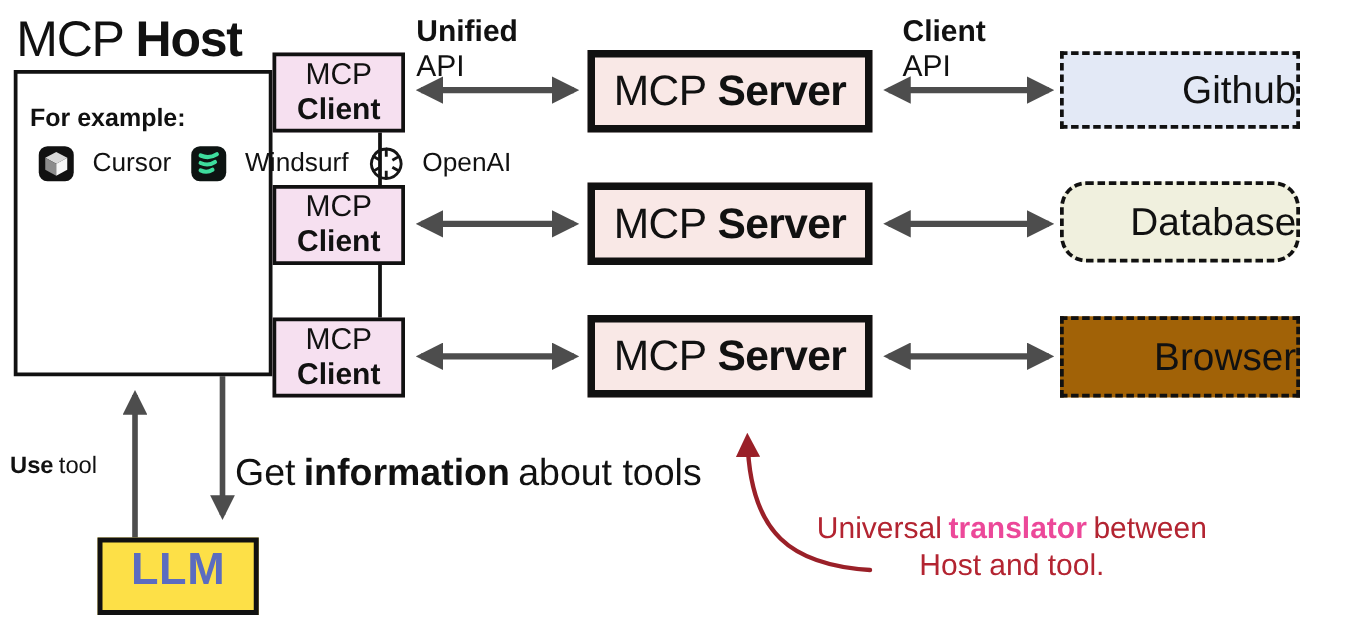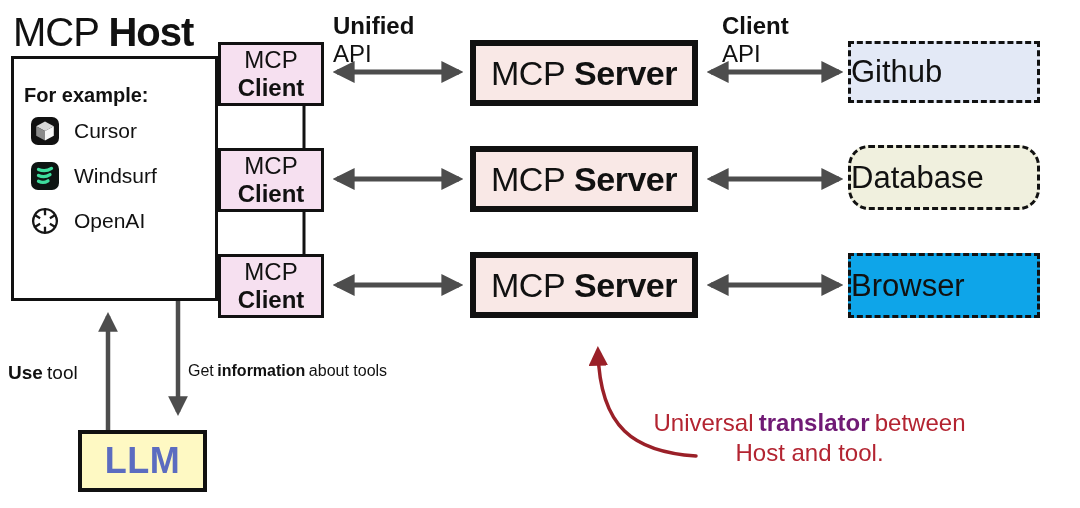--- a/index.html
+++ b/index.html
@@ -11,64 +11,64 @@
   #connector-layer { position:absolute; left:0; top:0; z-index:1; }
 
   
   .host-box { left:11px; top:56px; width:207px; height:245px;
     border:3px solid #111; background:#fff; box-sizing:border-box; z-index:2; }
   .host-title { left:13px; top:10px; font-size:40px; letter-spacing:-1px; z-index:3; }
   .reg { font-weight:400; }
   .bld { font-weight:700; }
   .gap { margin-right:0.24em; }
   .examples-heading { left:24px; top:84px; font-size:20px; font-weight:700; z-index:3; }
-  .examples { left:30px; top:116px; z-index:3; display:flex; flex-direction:column; gap:15px; }
+  .examples { left:30px; top:116px; z-index:3; display:flex; flex-direction:row; gap:15px; }
   .example-row { display:flex; align-items:center; gap:14px; height:30px; }
   .example-row .lbl { font-size:21px; }
   .icon-wrap { width:30px; height:30px; display:block; }
 
   
   .client { left:218px; width:106px; height:64px; box-sizing:border-box;
     border:3px solid #111; background:#f6e0f0; z-index:3;
     display:flex; flex-direction:column; align-items:center; justify-content:center;
     font-size:24px; line-height:28px; }
   .client-1 { top:42px; } .client-2 { top:148px; } .client-3 { top:254px; }
 
   
   .server { left:470px; width:228px; height:66px; box-sizing:border-box;
     border:6px solid #111; background:#f9e8e6; z-index:3;
     display:flex; align-items:center; justify-content:center; gap:9px;
     font-size:34px; letter-spacing:-0.5px; }
   .server-1 { top:40px; } .server-2 { top:146px; } .server-3 { top:252px; }
 
   
   .tool { left:848px; width:192px; box-sizing:border-box;
-    border:3px dashed #111; z-index:3; display:flex; align-items:center; justify-content:flex-start;
+    border:3px dashed #111; z-index:3; display:flex; align-items:center; justify-content:flex-end;
     font-size:31px; }
   .tool-0 { top:41px;  height:62px; background:#e3e9f6; }
   .tool-1 { top:145px; height:65px; background:#f0f0de;border-radius:21px; }
-  .tool-2 { top:253px; height:65px; background:#0ea5e9; }
+  .tool-2 { top:253px; height:65px; background:#a16207; }
 
   
   .api-label { width:130px; text-align:left; z-index:3; font-size:24px; line-height:28px; }
   .api-unified { left:333px; top:12px; }
   .api-custom { left:722px; top:12px; }
 
   
   .llm-box { left:78px; top:430px; width:129px; height:62px; box-sizing:border-box;
-    border:4px solid #111; background:#fef9c3; z-index:3;
-    display:flex; align-items:center; justify-content:center;
+    border:4px solid #111; background:#fde047; z-index:3;
+    display:flex; justify-content:center;
     font-size:36px; font-weight:700; color:#5b6cc0; letter-spacing:0.5px; }
   .use-tool { left:8px; top:362px; font-size:19px; z-index:3; }
-  .get-info { left:188px; top:362px; font-size:16px; z-index:3; }
+  .get-info { left:188px; top:362px; font-size:30px; z-index:3; }
 
   
   .annotation { left:652px; top:408px; width:315px; text-align:center;
     font-size:24px; line-height:30px; color:#b32431; z-index:3; }
-  .annotation .blk { color:#701a75; font-weight:700; }
+  .annotation .blk { color:#ec4899; font-weight:700; }
   .sp-r { margin-right:0.22em; } .sp-l { margin-left:0.22em; }
 </style>
 </head>
 <body>
 
 <div id="canvas">
 
   <svg id="connector-layer" width="1080" height="508" viewBox="0 0 1080 508">
     <defs>
       <marker id="ah" viewBox="0 0 10 10" refX="8" refY="5" markerWidth="4.4" markerHeight="4.4" orient="auto-start-reverse">

